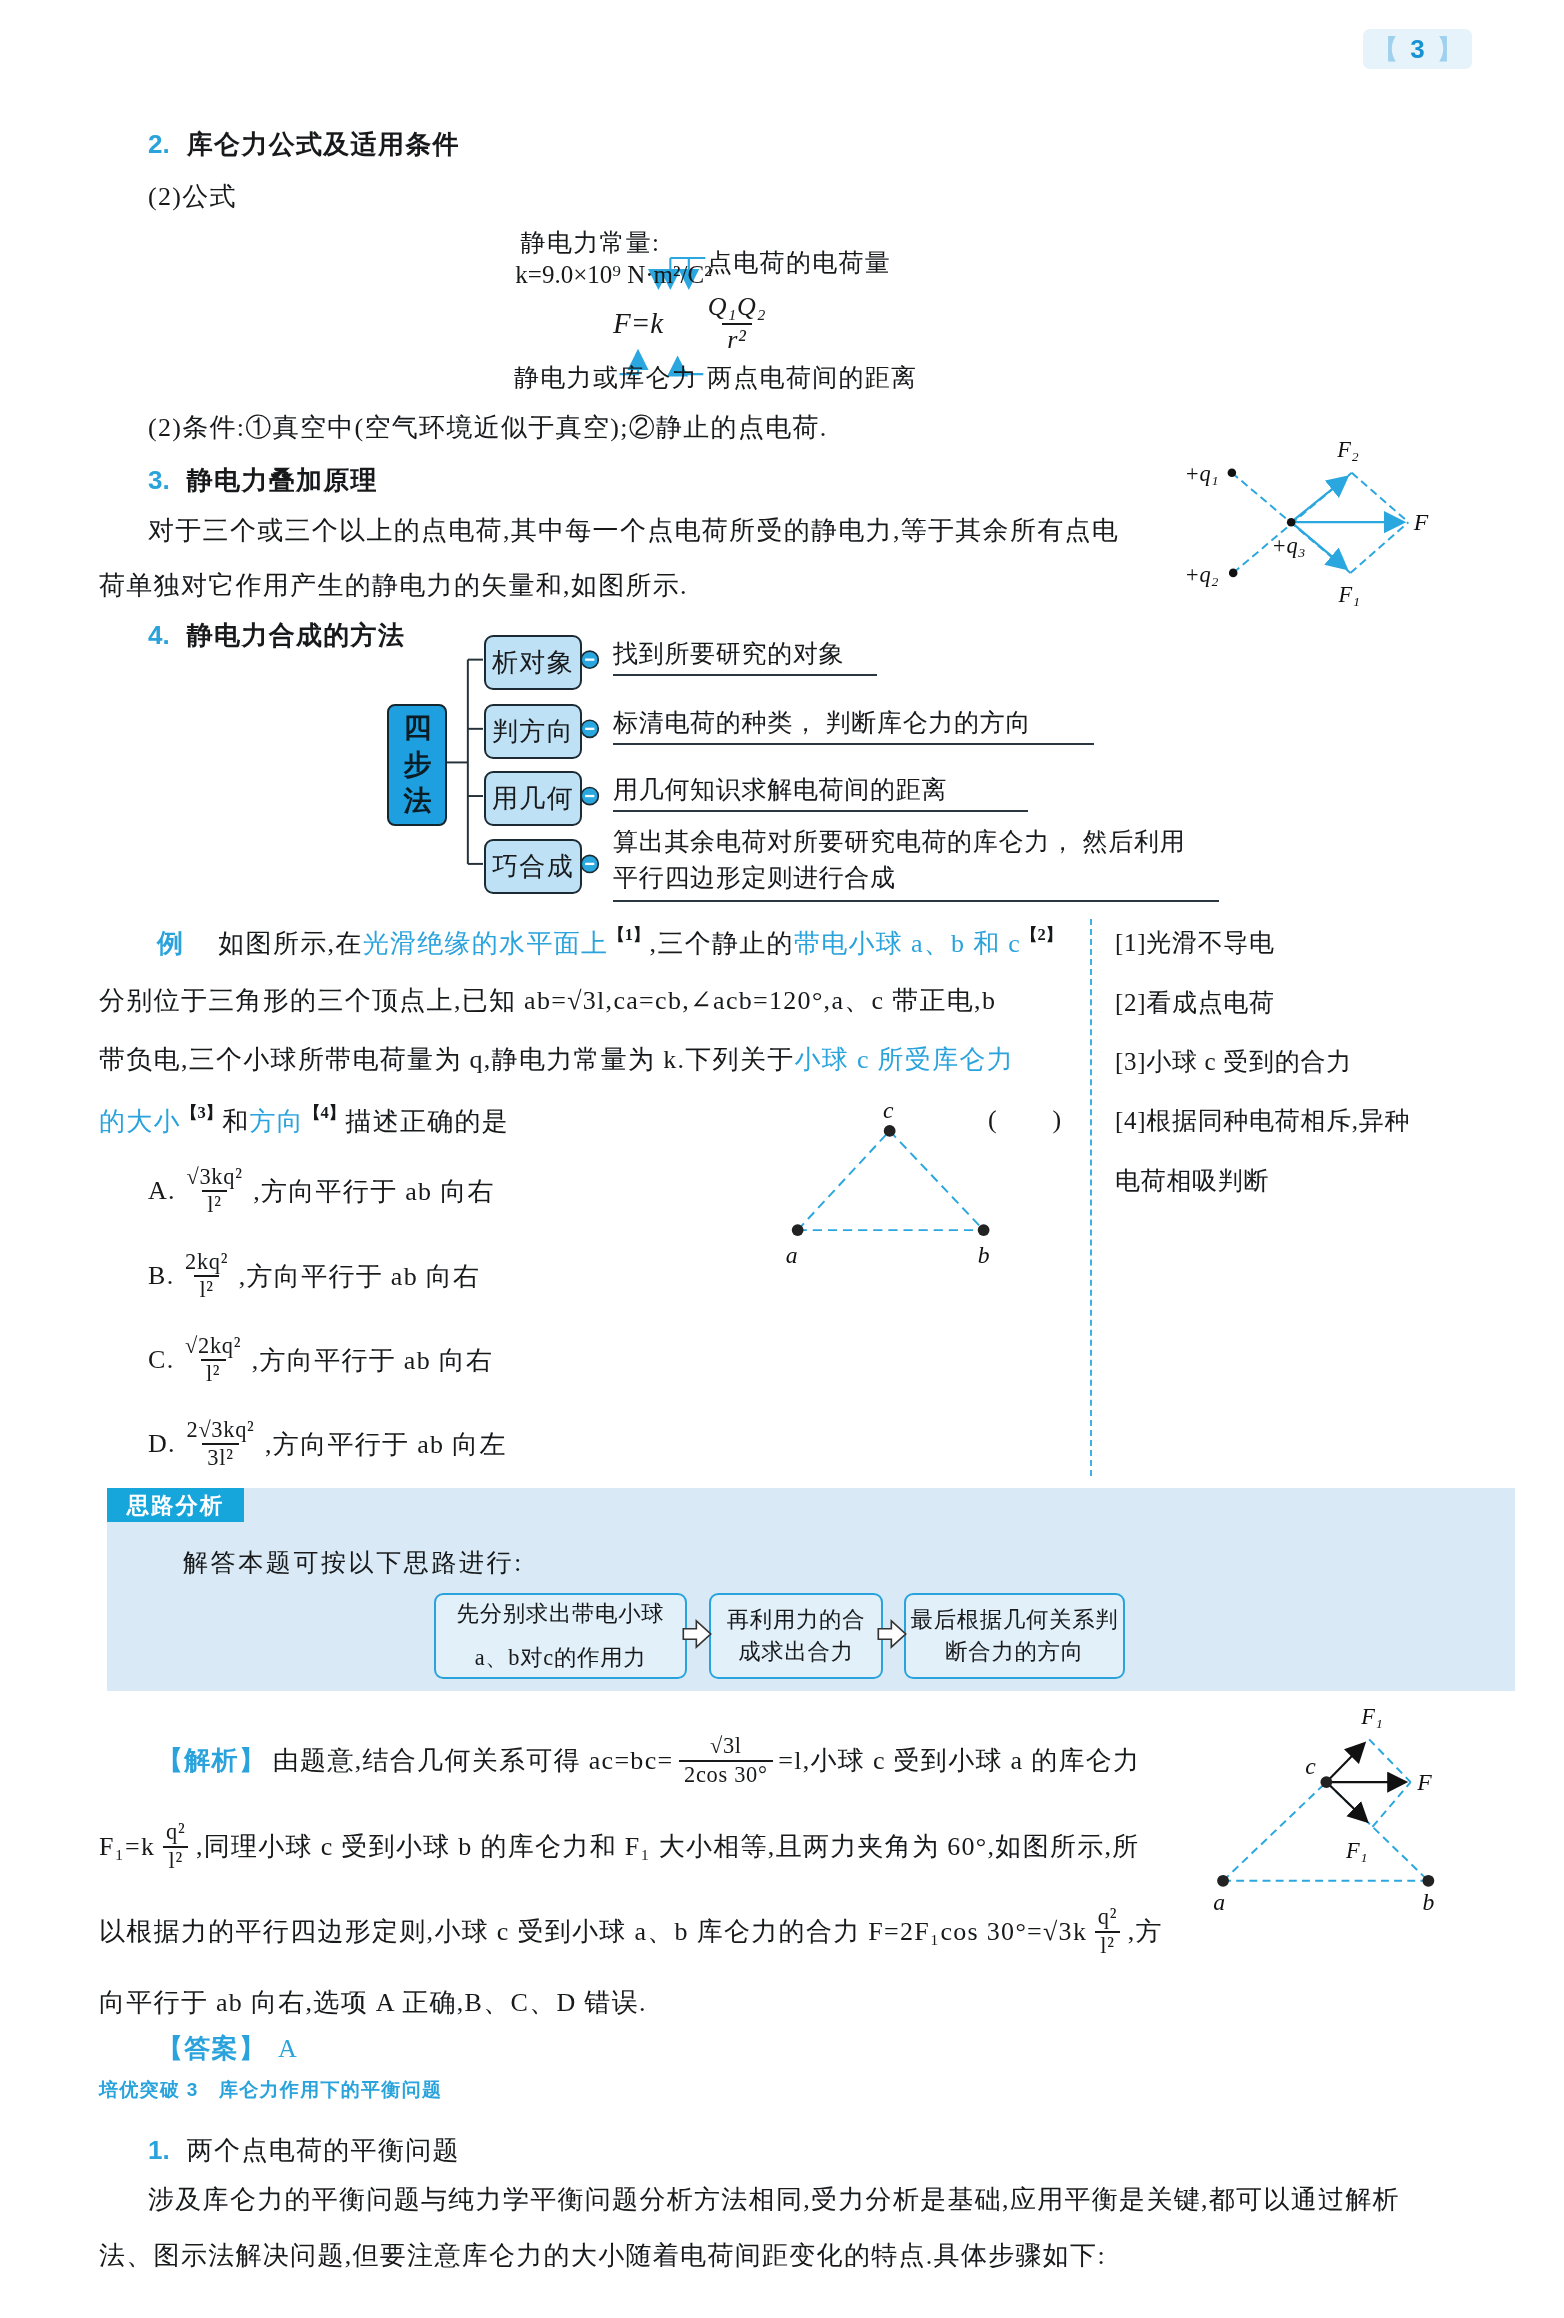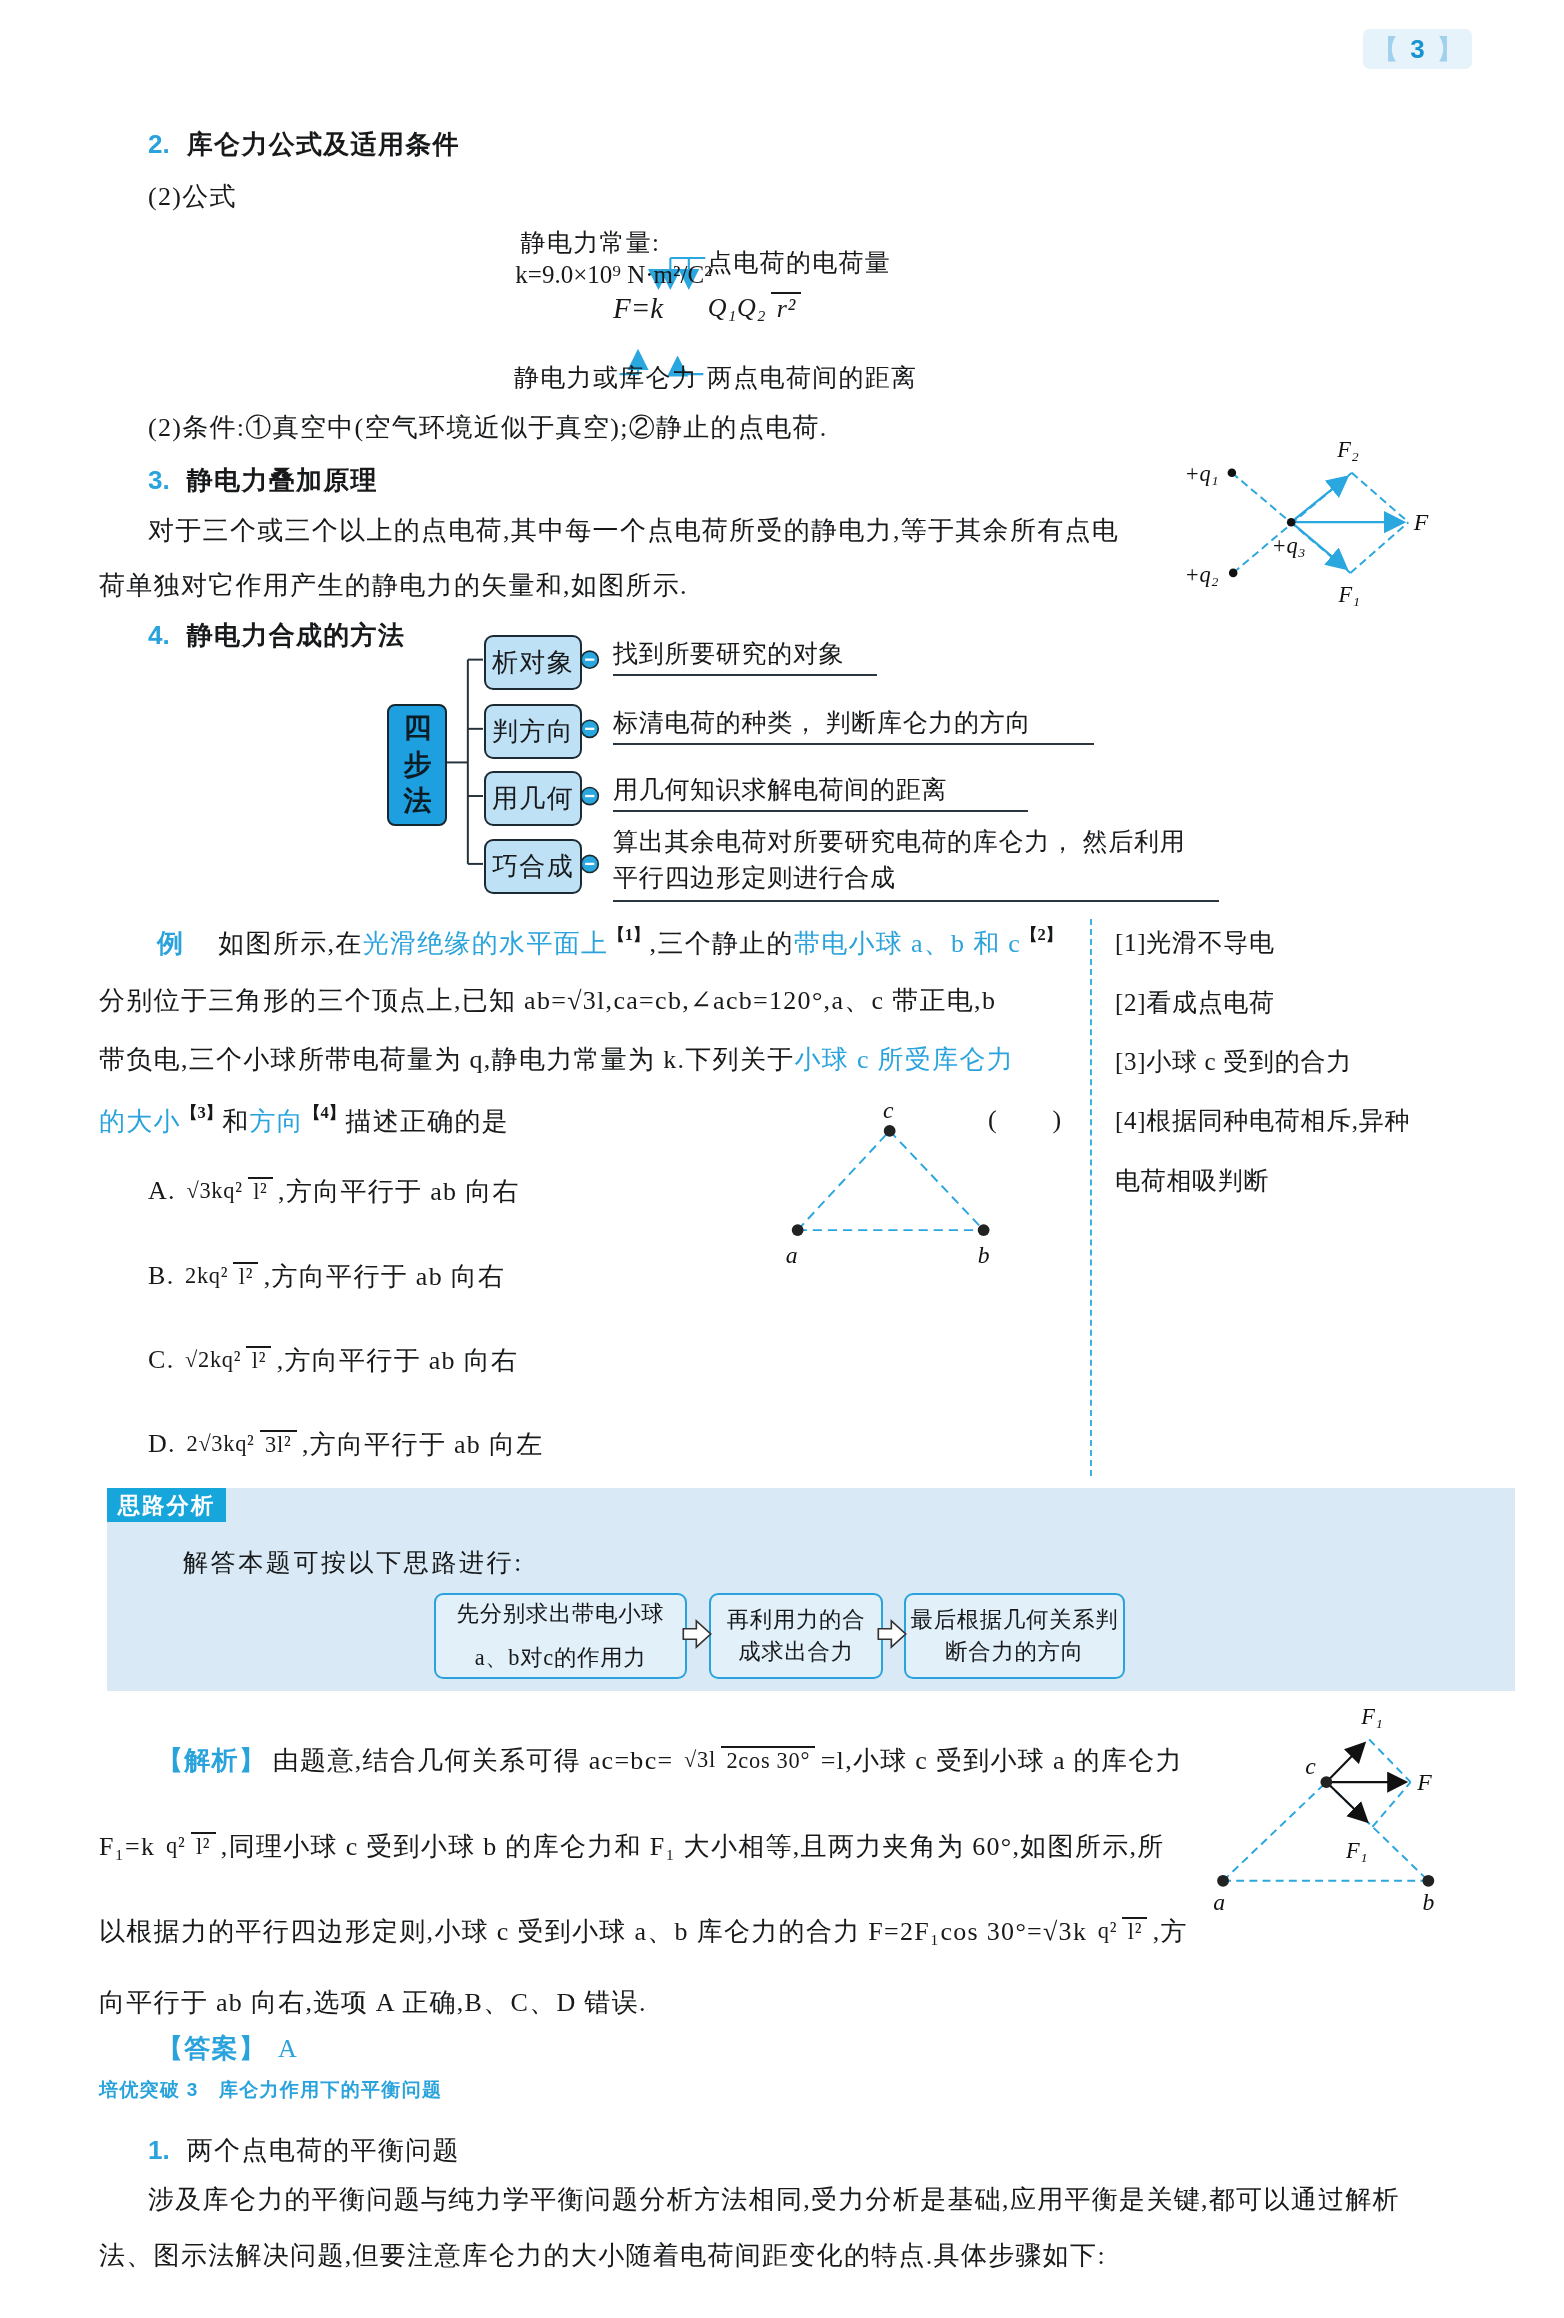--- a/index.html
+++ b/index.html
@@ -9,21 +9,21 @@
   .page{position:relative;width:1564px;height:2319px;background:#fff;overflow:hidden;
         font-family:"Liberation Serif","DejaVu Serif",serif;color:var(--ink);}
   .abs{position:absolute;}
   .sans{font-family:"Liberation Sans","DejaVu Sans",sans-serif;}
   .blue{color:var(--accent);}
   .bold{font-weight:bold;}
   .bodyline{font-size:26px;white-space:nowrap;letter-spacing:1.3px;}
   .secnum{font-family:"Liberation Sans","DejaVu Sans",sans-serif;font-weight:bold;color:var(--accent);font-size:26px;}
   .sectitle{font-size:26px;font-weight:bold;letter-spacing:1.3px;}
   .sup{font-size:16.5px;font-weight:bold;vertical-align:12px;letter-spacing:0;}
-  .frac{display:inline-flex;flex-direction:row;align-items:center;font-size:22.4px;line-height:1.18;margin:0 5.3px;letter-spacing:0.7px;}
+  .frac{display:inline-flex;flex-direction:column;align-items:center;font-size:22.4px;line-height:1.18;margin:0 5.3px;letter-spacing:0.7px;}
   .frac .fn{padding:0 5.3px;}
   .frac .fd{border-top:2px solid var(--ink);padding:0 5.3px;}
   .mrow{display:flex;align-items:center;font-size:26px;white-space:nowrap;letter-spacing:1.3px;}
   .note{font-size:25px;white-space:nowrap;letter-spacing:0.7px;}
   .tabhdr{background:#17a6dc;color:#fff;font-weight:bold;font-size:22.4px;
           font-family:"Liberation Sans","DejaVu Sans",sans-serif;
           display:flex;align-items:center;justify-content:center;letter-spacing:2px;}
   .stepbox{background:#e2f0fa;border:2px solid var(--accent);border-radius:9.2px;
            display:flex;flex-direction:column;align-items:center;justify-content:center;
            font-size:22.4px;line-height:1.45;letter-spacing:0.7px;}
@@ -235,21 +235,21 @@
   <div class="abs mrow" style="left:148px;top:1407px;height:74px;">
     <span>D.</span>
     <span class="frac">
         <span class="fn">2√3kq²</span>
         <span class="fd">3l²</span>
       </span>
     <span>,方向平行于 ab 向左</span>
   </div>
 
   <div class="abs" style="left:107px;top:1488px;width:1408px;height:203px;background:var(--panel);">
-    <div class="abs tabhdr" style="left:0;top:0;width:119px;height:34px;">思路分析</div>
+    <div class="abs tabhdr" style="left:0;top:0;width:137px;height:34px;">思路分析</div>
     <div class="abs" style="left:76px;top:58px;font-size:25px;letter-spacing:2.6px;">解答本题可按以下思路进行:</div>
     <div class="abs stepbox" style="left:327px;top:105px;width:249px;height:82px;gap:12px;">
       <span>先分别求出带电小球</span>
       <span>a、b对c的作用力</span>
     </div>
     <div class="abs stepbox" style="left:602px;top:105px;width:170px;height:82px;">
       <span>再利用力的合</span>
       <span>成求出合力</span>
     </div>
     <div class="abs stepbox" style="left:797px;top:105px;width:217px;height:82px;">

